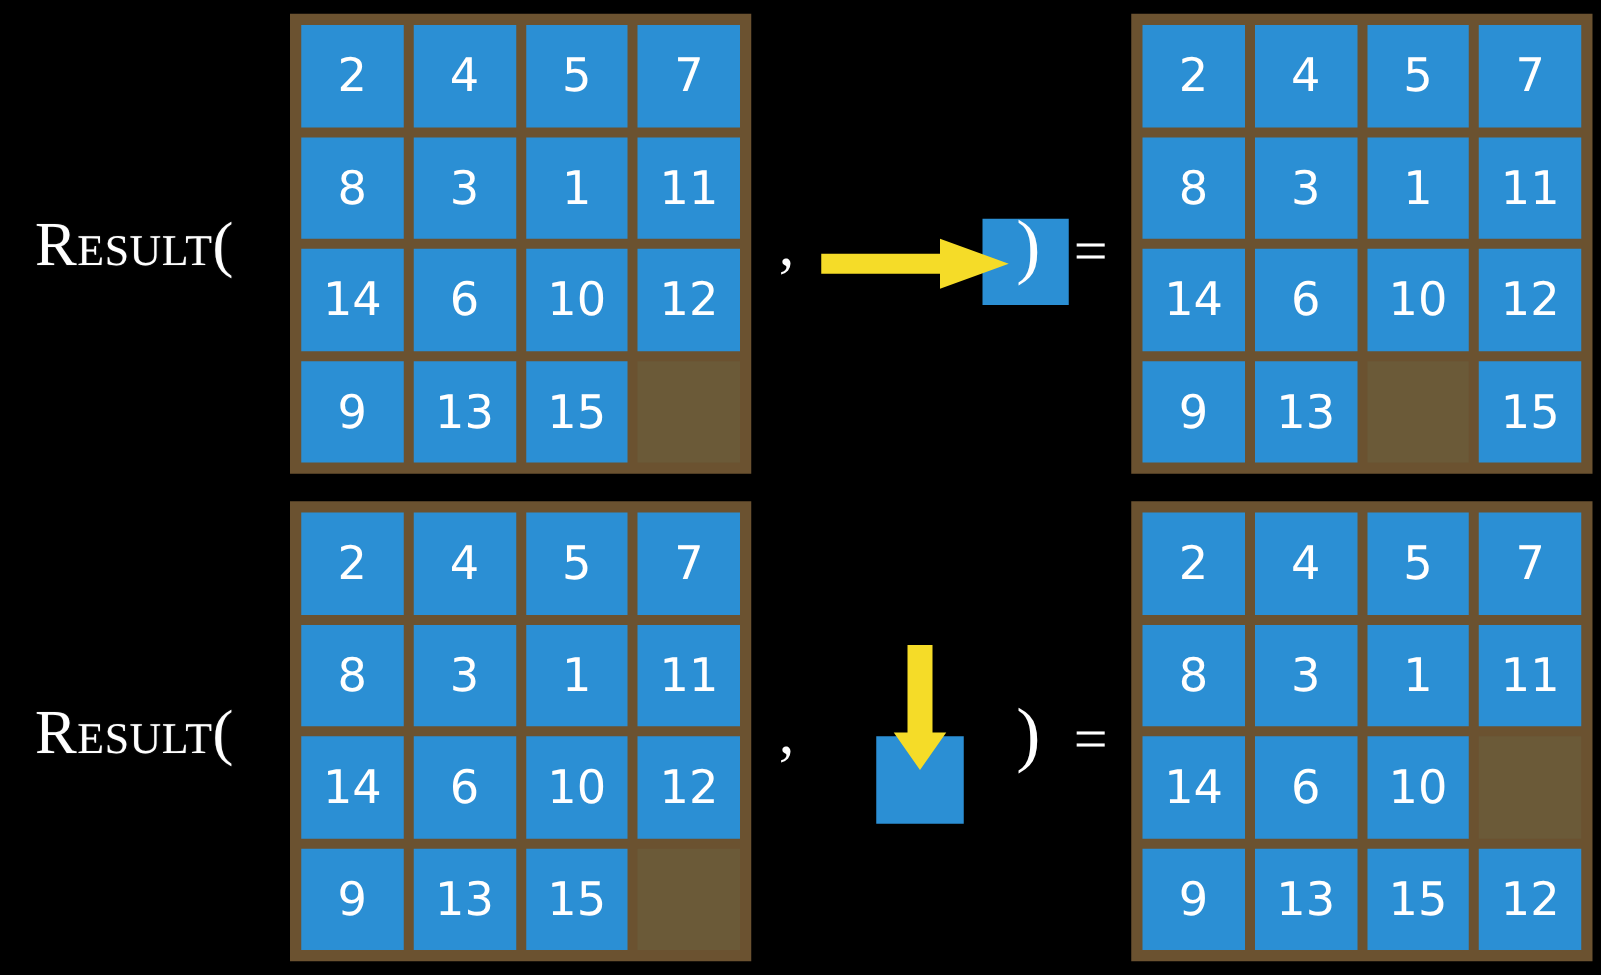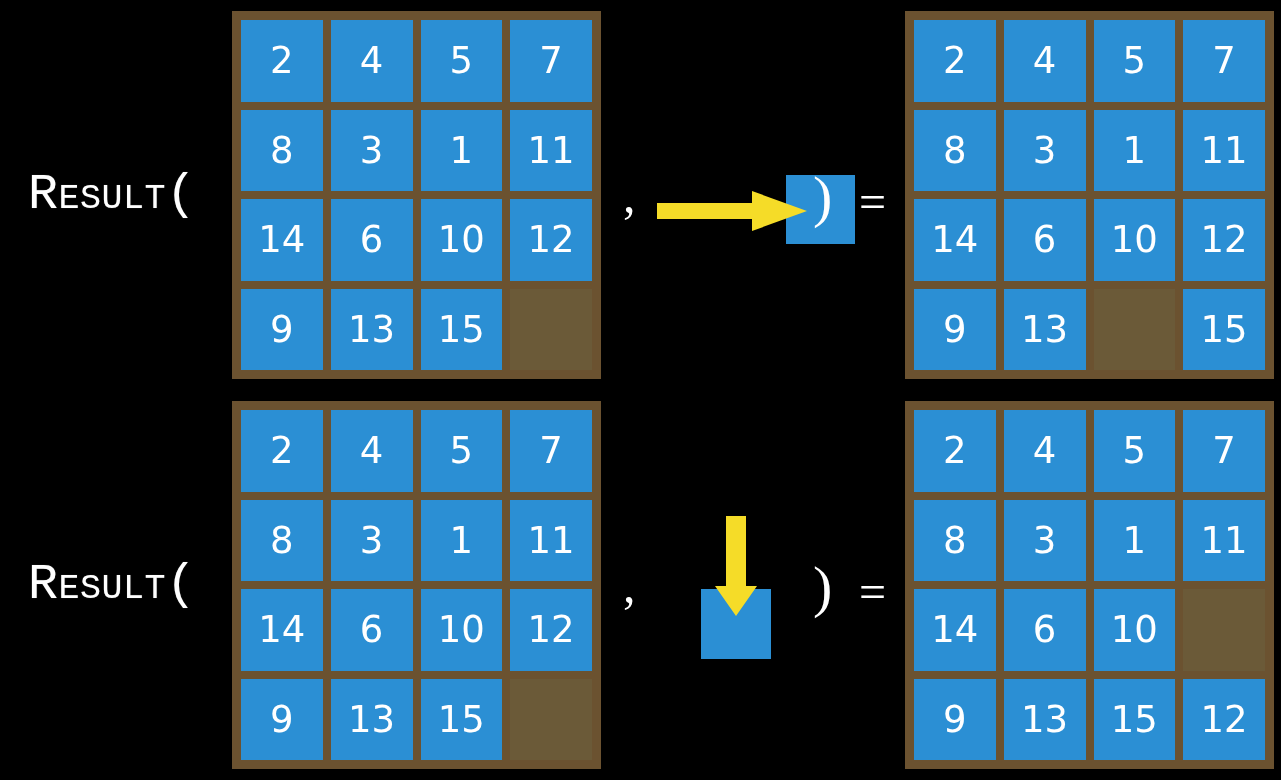--- a/index.html
+++ b/index.html
@@ -35,21 +35,21 @@
   .eq-row.row-1 { top: 0px; }
   .eq-row.row-2 { top: 390px; }
 
   
   .result-label {
     position: absolute;
     left: 28px;
     top: 50%;
     transform: translateY(-50%);
     color: #ffffff;
-    font-family: Liberation Mono, monospace;
+    font-family: Liberation Serif, serif;
     font-size: 50px;
     font-variant: small-caps;
     letter-spacing: 0.5px;
     line-height: 1;
     white-space: nowrap;
     text-shadow: 0 0 1px rgba(255,255,255,0.35);
   }
 
   
   .board {

